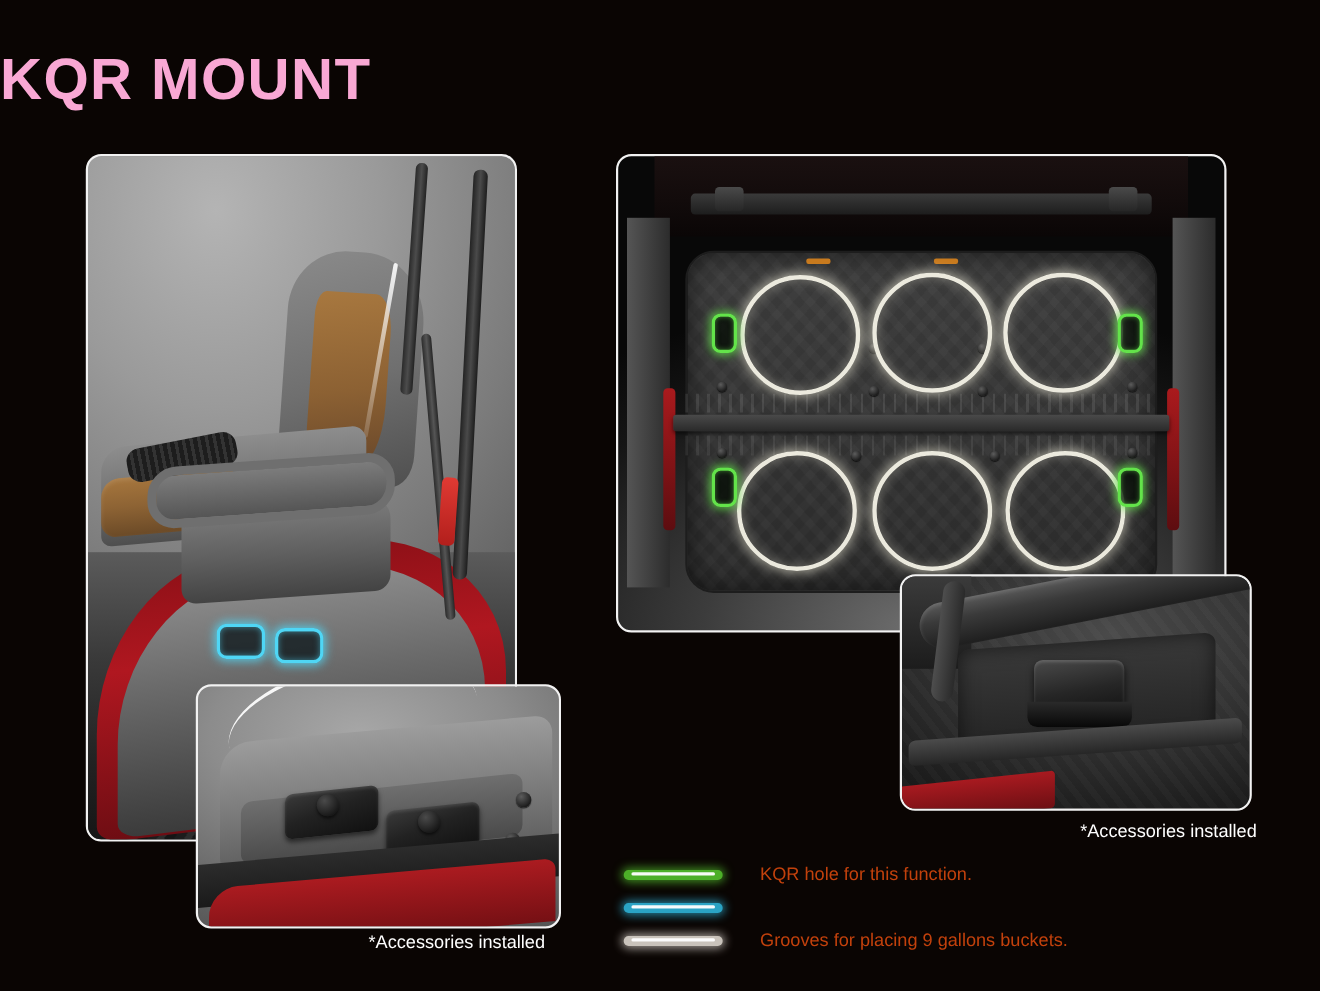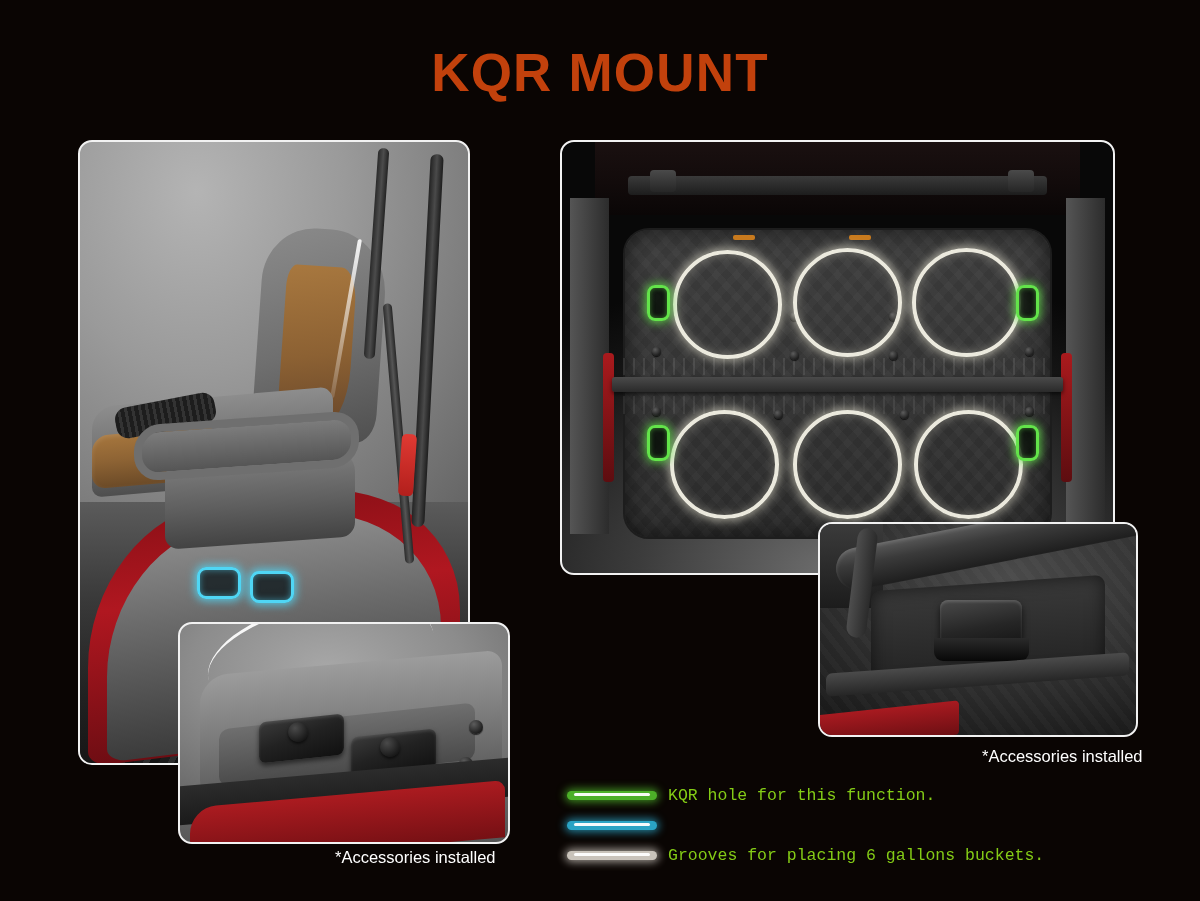--- a/index.html
+++ b/index.html
@@ -8,22 +8,22 @@
     background:#0a0503;
     font-family:"Liberation Sans", sans-serif;
     overflow:hidden;
     position:relative;
   }
   #stage{position:absolute;inset:0;}
 
   
   .title{
     position:absolute;left:0;top:46px;width:1200px;
-    text-align:center;
-    color:#c2410c;
+    text-align:left;
+    color:#f9a8d4;
     font-size:53px;
     font-weight:bold;
     letter-spacing:1.2px;
     line-height:1;
   }
 
   
   .panel{
     position:absolute;
     border:2px solid #f2f2f2;
@@ -340,21 +340,21 @@
     display:flex;align-items:center;height:30px;margin-bottom:0px;
   }
   .legendBar{
     width:90px;height:9px;border-radius:5px;flex:0 0 auto;position:relative;
   }
   .legendBar::after{
     content:"";position:absolute;left:8%;top:2px;width:84%;height:3px;
     background:rgba(255,255,255,.95);border-radius:2px;
   }
   .legendText{
-    margin-left:11px;color:#84cc16;font-size:16.5px;white-space:nowrap;font-family:Liberation Mono, monospace;
+    margin-left:34px;color:#c2410c;font-size:16.5px;white-space:nowrap;
   }
 </style>
 </head>
 <body style="background: rgb(10, 5, 3);">
 
 <div id="stage">
 
   <div class="title">KQR MOUNT</div>
 
   <div class="panel" id="panelA">
@@ -454,17 +454,17 @@
   <div id="legend">
     <div class="legendRow">
       <div class="legendBar" style="background: rgb(76, 175, 40); box-shadow: rgba(76, 175, 40, 0.8) 0px 0px 9px 2px;"></div>
       <div class="legendText">KQR hole for this function.</div>
     </div>
     <div class="legendRow">
       <div class="legendBar" style="background: rgb(42, 163, 196); box-shadow: rgba(42, 163, 196, 0.8) 0px 0px 9px 2px;"></div>
     </div>
     <div class="legendRow">
       <div class="legendBar" style="background: rgb(201, 195, 187); box-shadow: rgba(201, 195, 187, 0.8) 0px 0px 9px 2px;"></div>
-      <div class="legendText">Grooves for placing 6 gallons buckets.</div>
+      <div class="legendText">Grooves for placing 9 gallons buckets.</div>
     </div>
   </div>
 
 </div>
 
 </body></html>

